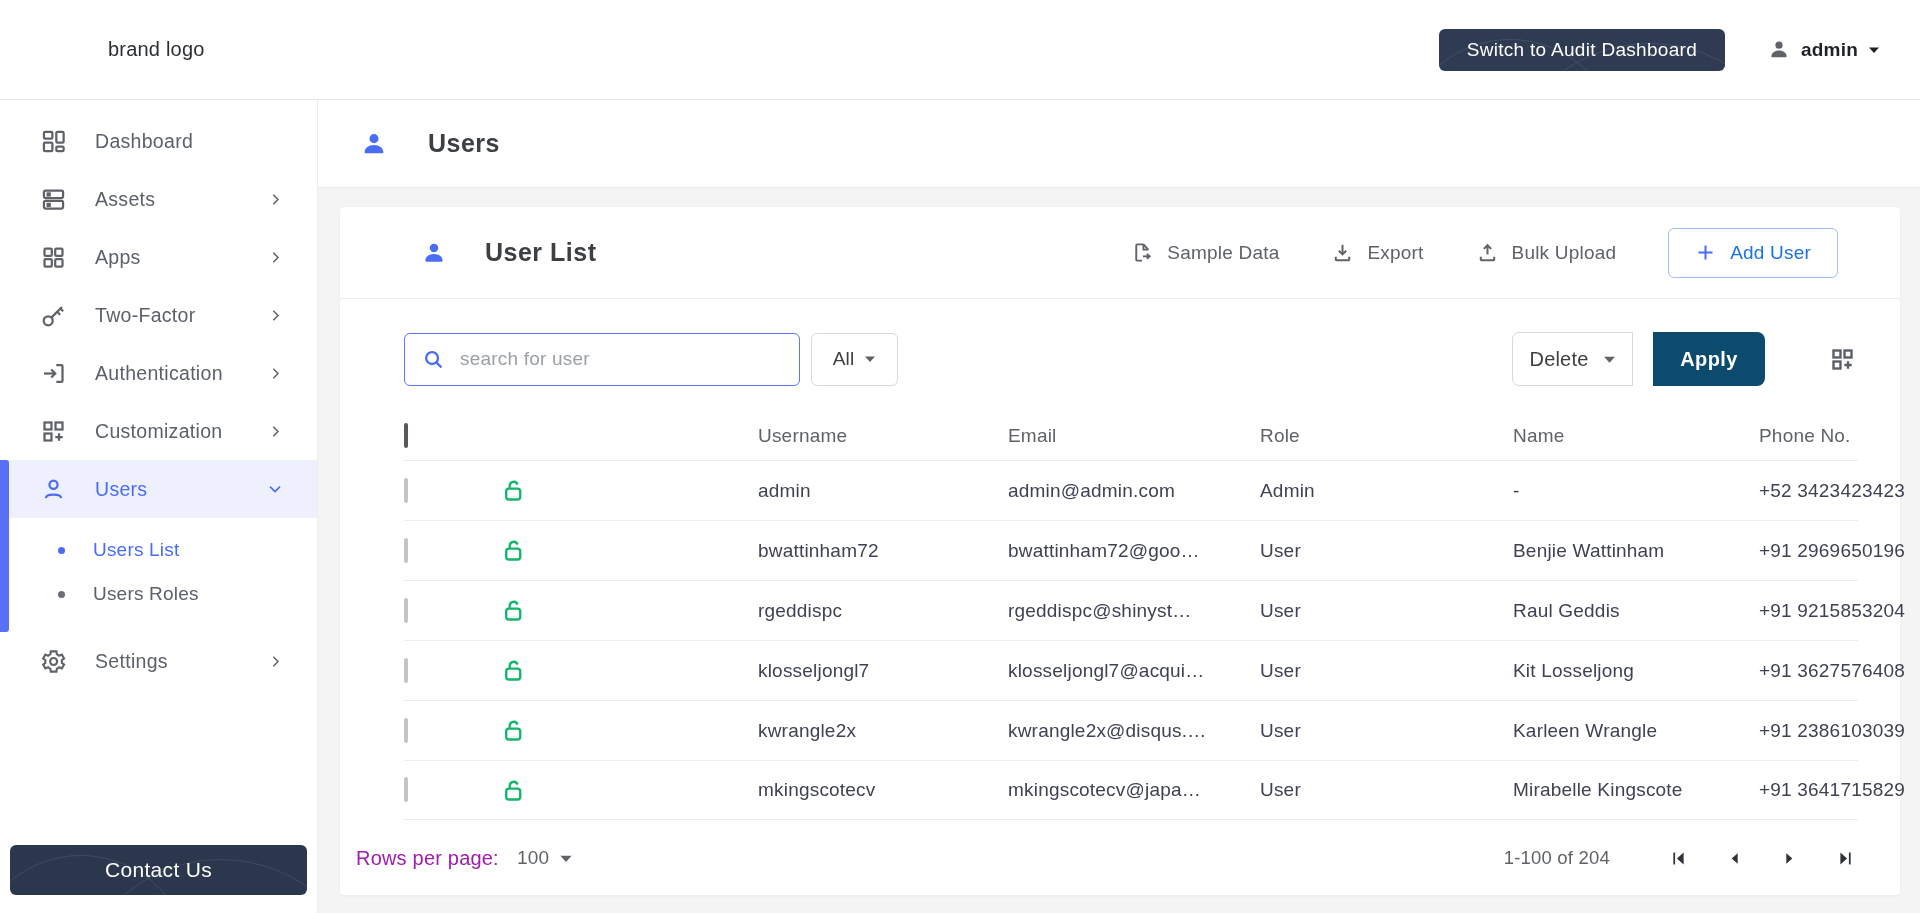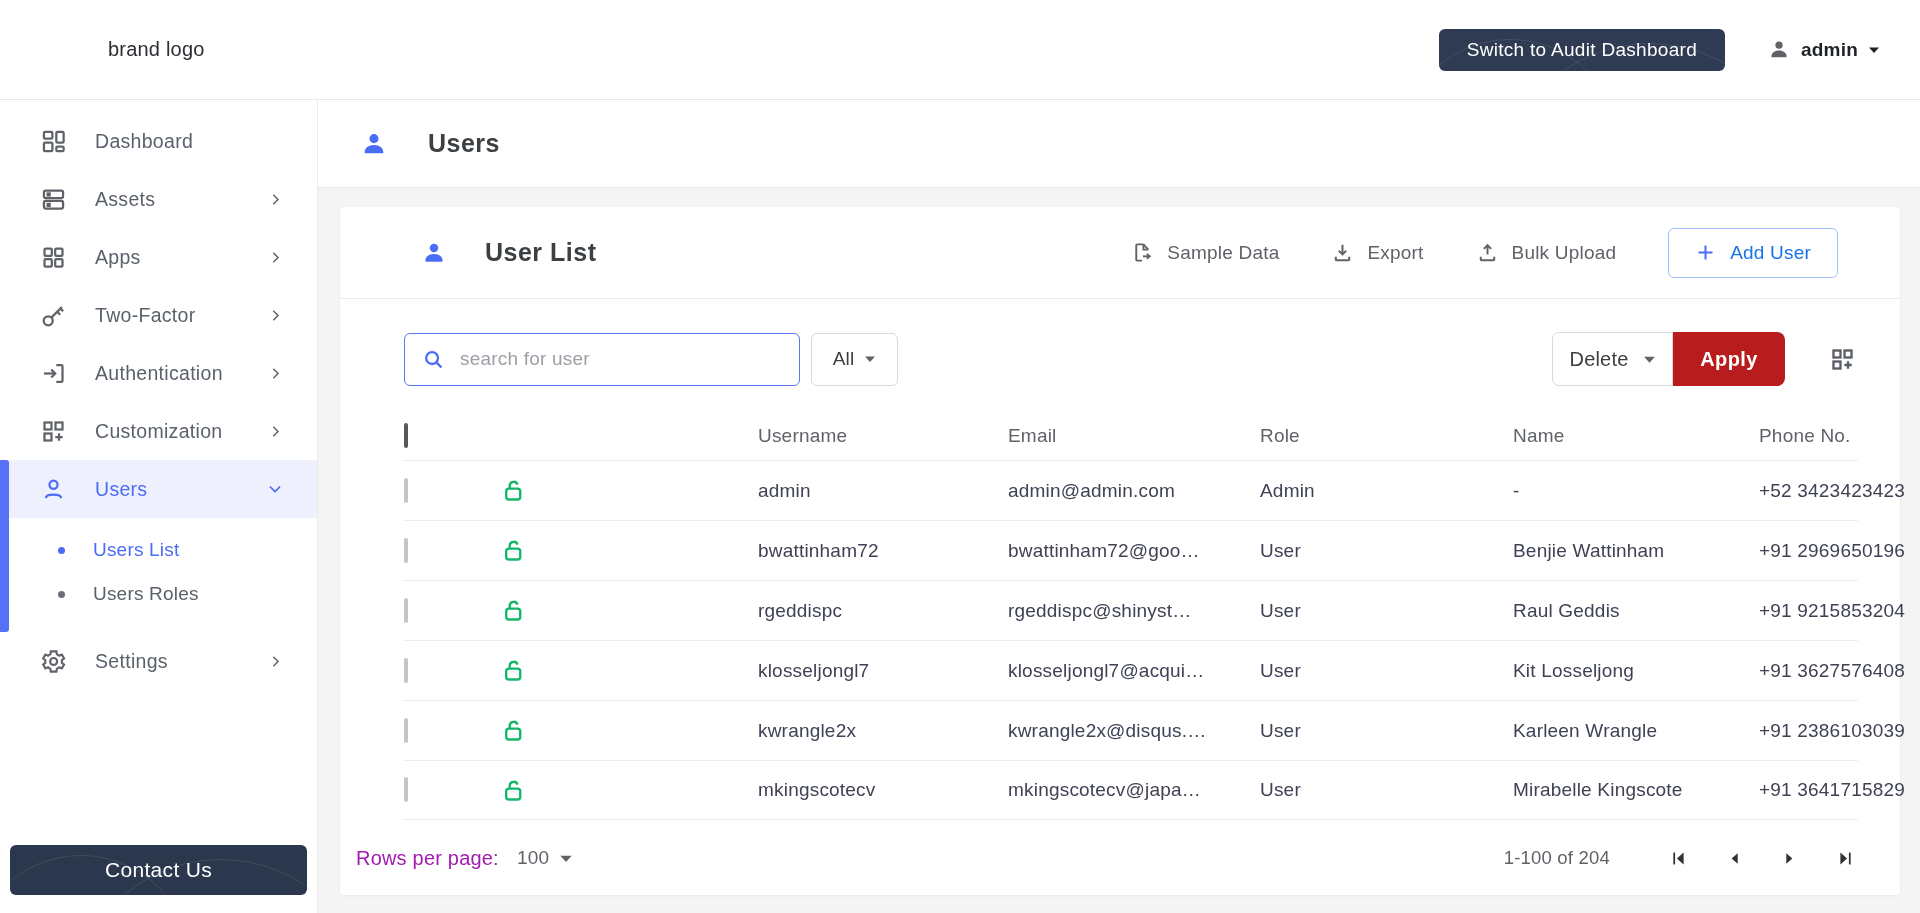--- a/index.html
+++ b/index.html
@@ -49,23 +49,23 @@
   .card-title { font-size:25px; font-weight:700; color:#3c4043; letter-spacing:.5px; margin-left:38px; }
   .header-actions { margin-left:auto; display:flex; align-items:center; gap:52px; }
   .h-action { display:flex; align-items:center; gap:13px; color:#5f6368; font-size:19px; font-weight:500; cursor:pointer; background:none; border:none; font-family:inherit; letter-spacing:.2px; }
   .add-user-btn { display:flex; align-items:center; gap:14px; background:#fff; border:1px solid #9fc0f8; border-radius:6px; height:50px; padding:0 26px; color:#1a73e8; font-size:19px; font-weight:500; font-family:inherit; cursor:pointer; letter-spacing:.2px; }
 
   .controls { display:flex; align-items:center; margin:33px 44px 0 64px; }
   .search-box { width:396px; height:53px; border:1.5px solid #5b76f7; border-radius:6px; display:flex; align-items:center; padding:0 14px 0 17px; }
   .search-box input { border:none; outline:none; flex:1; font-size:19px; font-family:inherit; color:#3f4254; margin-left:15px; letter-spacing:.2px; }
   .search-box input::placeholder { color:#9aa0a6; }
   .all-select { margin-left:11px; height:53px; width:87px; border:1px solid #d7d9dd; border-radius:6px; display:flex; align-items:center; justify-content:center; gap:10px; font-size:19px; color:#3c4043; cursor:pointer; background:#fff; }
-  .right-controls { margin-left:auto; display:flex; align-items:center; }
+  .right-controls { margin-left:auto; display:flex; align-items:center;gap:20px; }
   .bulk-select { height:54px; width:121px; border:1px solid #d7d9dd; border-radius:7px 0 0 7px; display:flex; align-items:center; justify-content:center; gap:14px; font-size:20px; color:#3c4043; background:#fff; cursor:pointer; }
-  .apply-btn { height:54px; width:112px; background:#b91c1c; color:#fff; border:none; border-radius:0 8px 8px 0; font-size:20px; font-weight:700; font-family:inherit; letter-spacing:.4px; cursor:pointer; }
+  .apply-btn { height:54px; width:112px; background:#0c4a6e; color:#fff; border:none; border-radius:0 8px 8px 0; font-size:20px; font-weight:700; font-family:inherit; letter-spacing:.4px; cursor:pointer; }
   .colgrid-btn { margin-left:44px; background:none; border:none; color:#5a5f66; cursor:pointer; }
 
   
   .table { margin:26px 42px 0 64px; }
   .trow { display:grid; grid-template-columns:48px 210px 202px 204px 205px 198px 225px 162px; align-items:center;gap:48px; }
   .thead { height:48px; color:#5f6368; font-size:19px; font-weight:500; }
   .tbody-row { height:60px; border-top:1px solid #ececec; font-size:19px; color:#3f4254; }
   .tbody-row:last-child { border-bottom:1px solid #ececec; }
   .cell-action { display:flex; justify-content:center; }
   .checkbox { width:19px; height:19px; border:2px solid #c2c4c8; border-radius:3px; background:#fff; cursor:pointer; }

